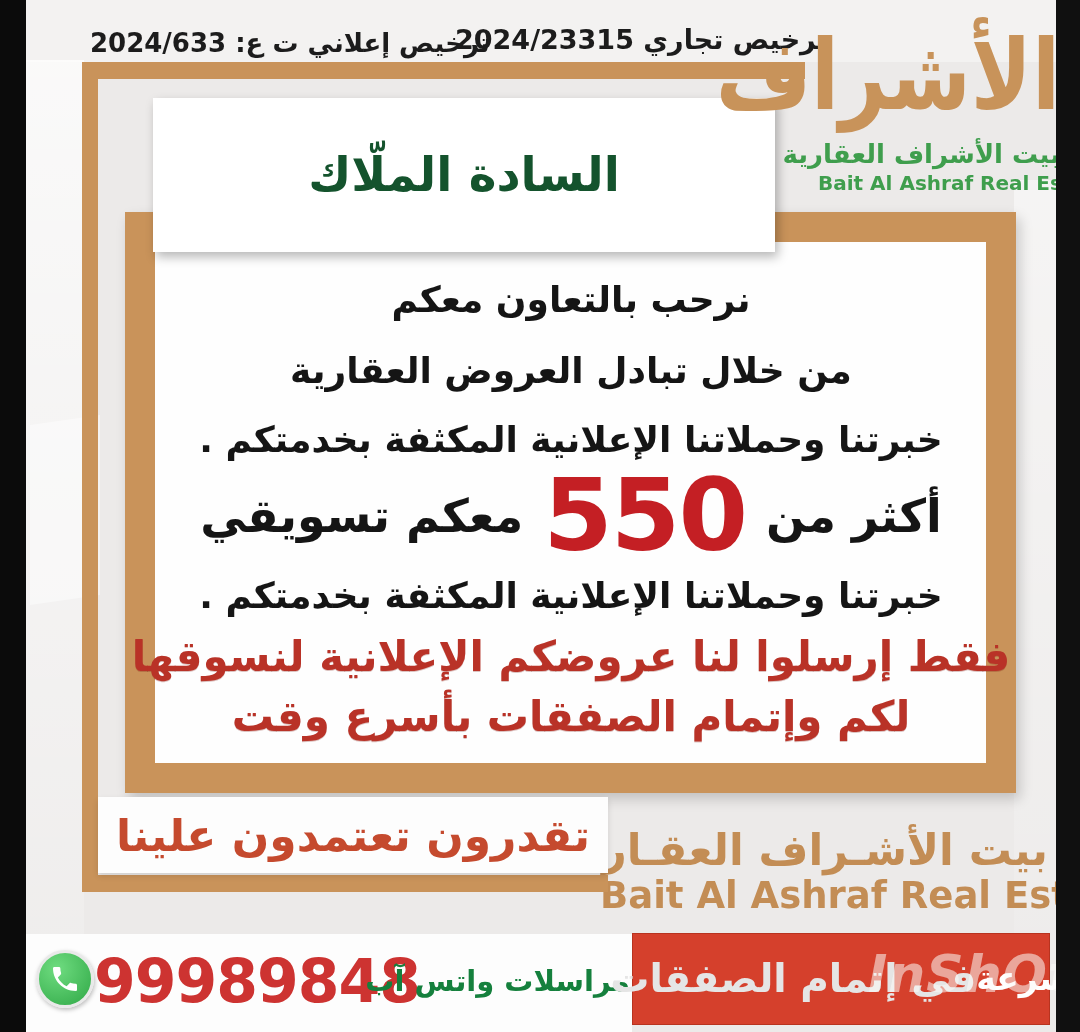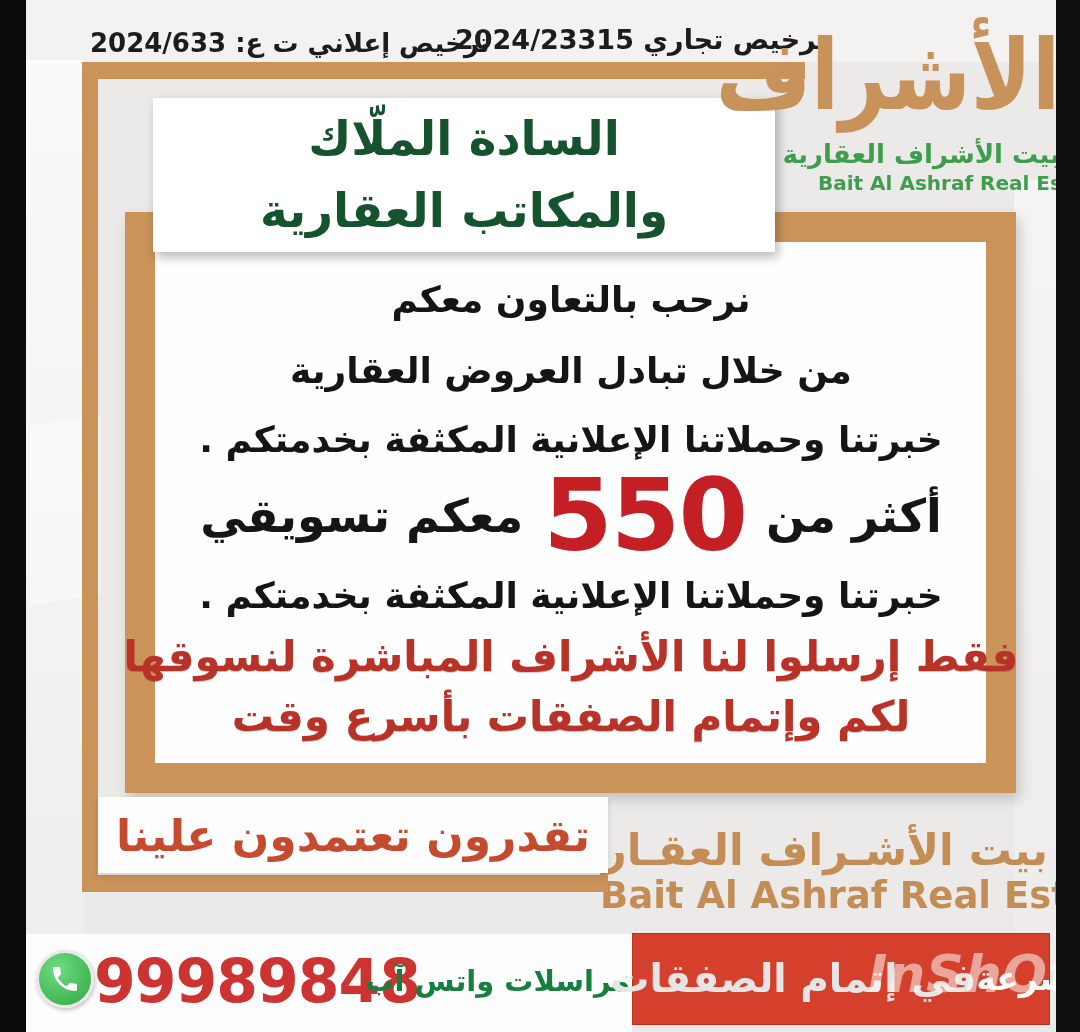--- a/index.html
+++ b/index.html
@@ -94,34 +94,33 @@
   <div class="abs license license-comm">ترخيص تجاري 2024/23315</div>
 
   <div class="abs frame-top"></div>
   <div class="abs frame-left"></div>
   <div class="abs frame-bottom"></div>
 
   <div class="abs inner-box"></div>
 
   <div class="abs title-card">
     <div class="t-line">السادة الملّاك</div>
-    <div class="t-line">والمكاتب العقارية</div>
   </div>
 
   <div class="abs body-content">
     <div class="b-line b1">نرحب بالتعاون معكم</div>
     <div class="b-line b2">من خلال تبادل العروض العقارية</div>
     <div class="b-line b3">خبرتنا وحملاتنا الإعلانية المكثفة بخدمتكم .</div>
     <div class="highlight-row">
       <span class="hl-black">أكثر من</span>
       <span class="hl-number">550</span>
       <span class="hl-black">معكم تسويقي</span>
     </div>
     <div class="b-line b4">خبرتنا وحملاتنا الإعلانية المكثفة بخدمتكم .</div>
-    <div class="cta cta1">فقط إرسلوا لنا الأشراف المباشرة لنسوقها</div>
+    <div class="cta cta1">فقط إرسلوا لنا عروضكم الإعلانية لنسوقها</div>
     <div class="cta cta2">لكم وإتمام الصفقات بأسرع وقت</div>
   </div>
 
   <div class="abs tagline-strip">
     <span>تقدرون تعتمدون علينا</span>
   </div>
 
   <div class="abs brand-footer">
     <div class="brand-ar">بيت الأشـراف العقـاريـة</div>
     <div class="brand-en">Bait Al Ashraf Real Estate</div>

